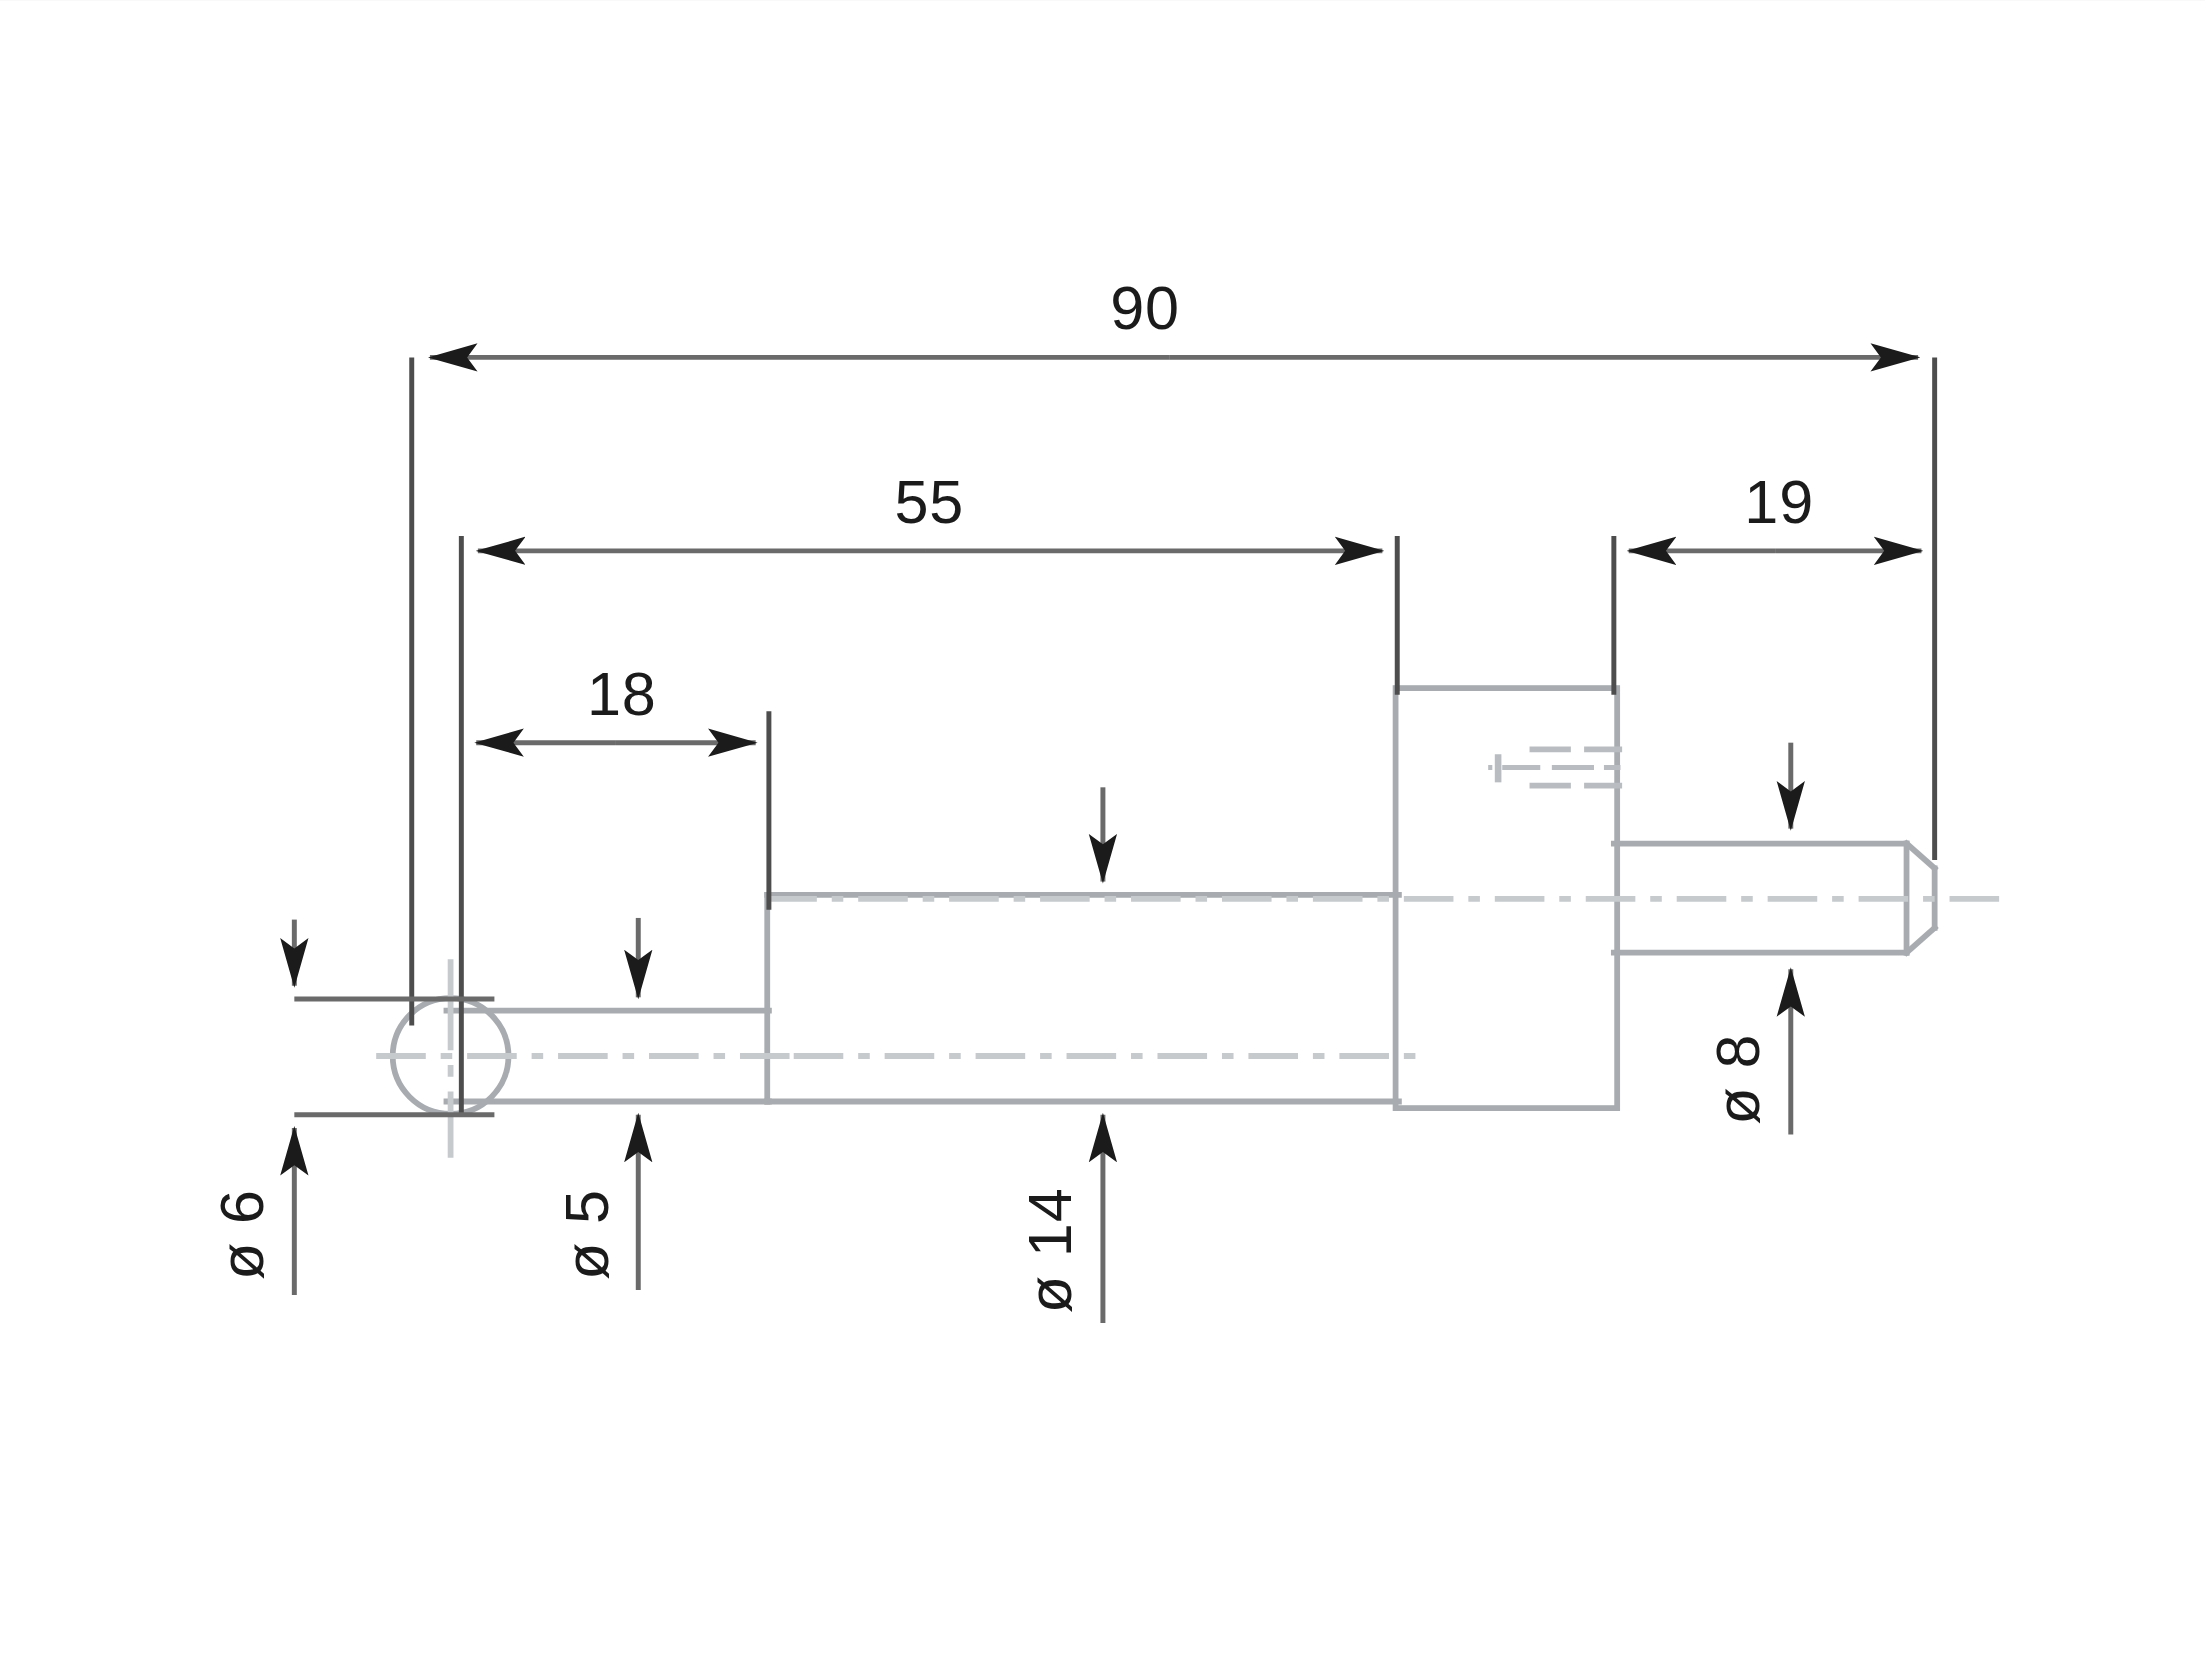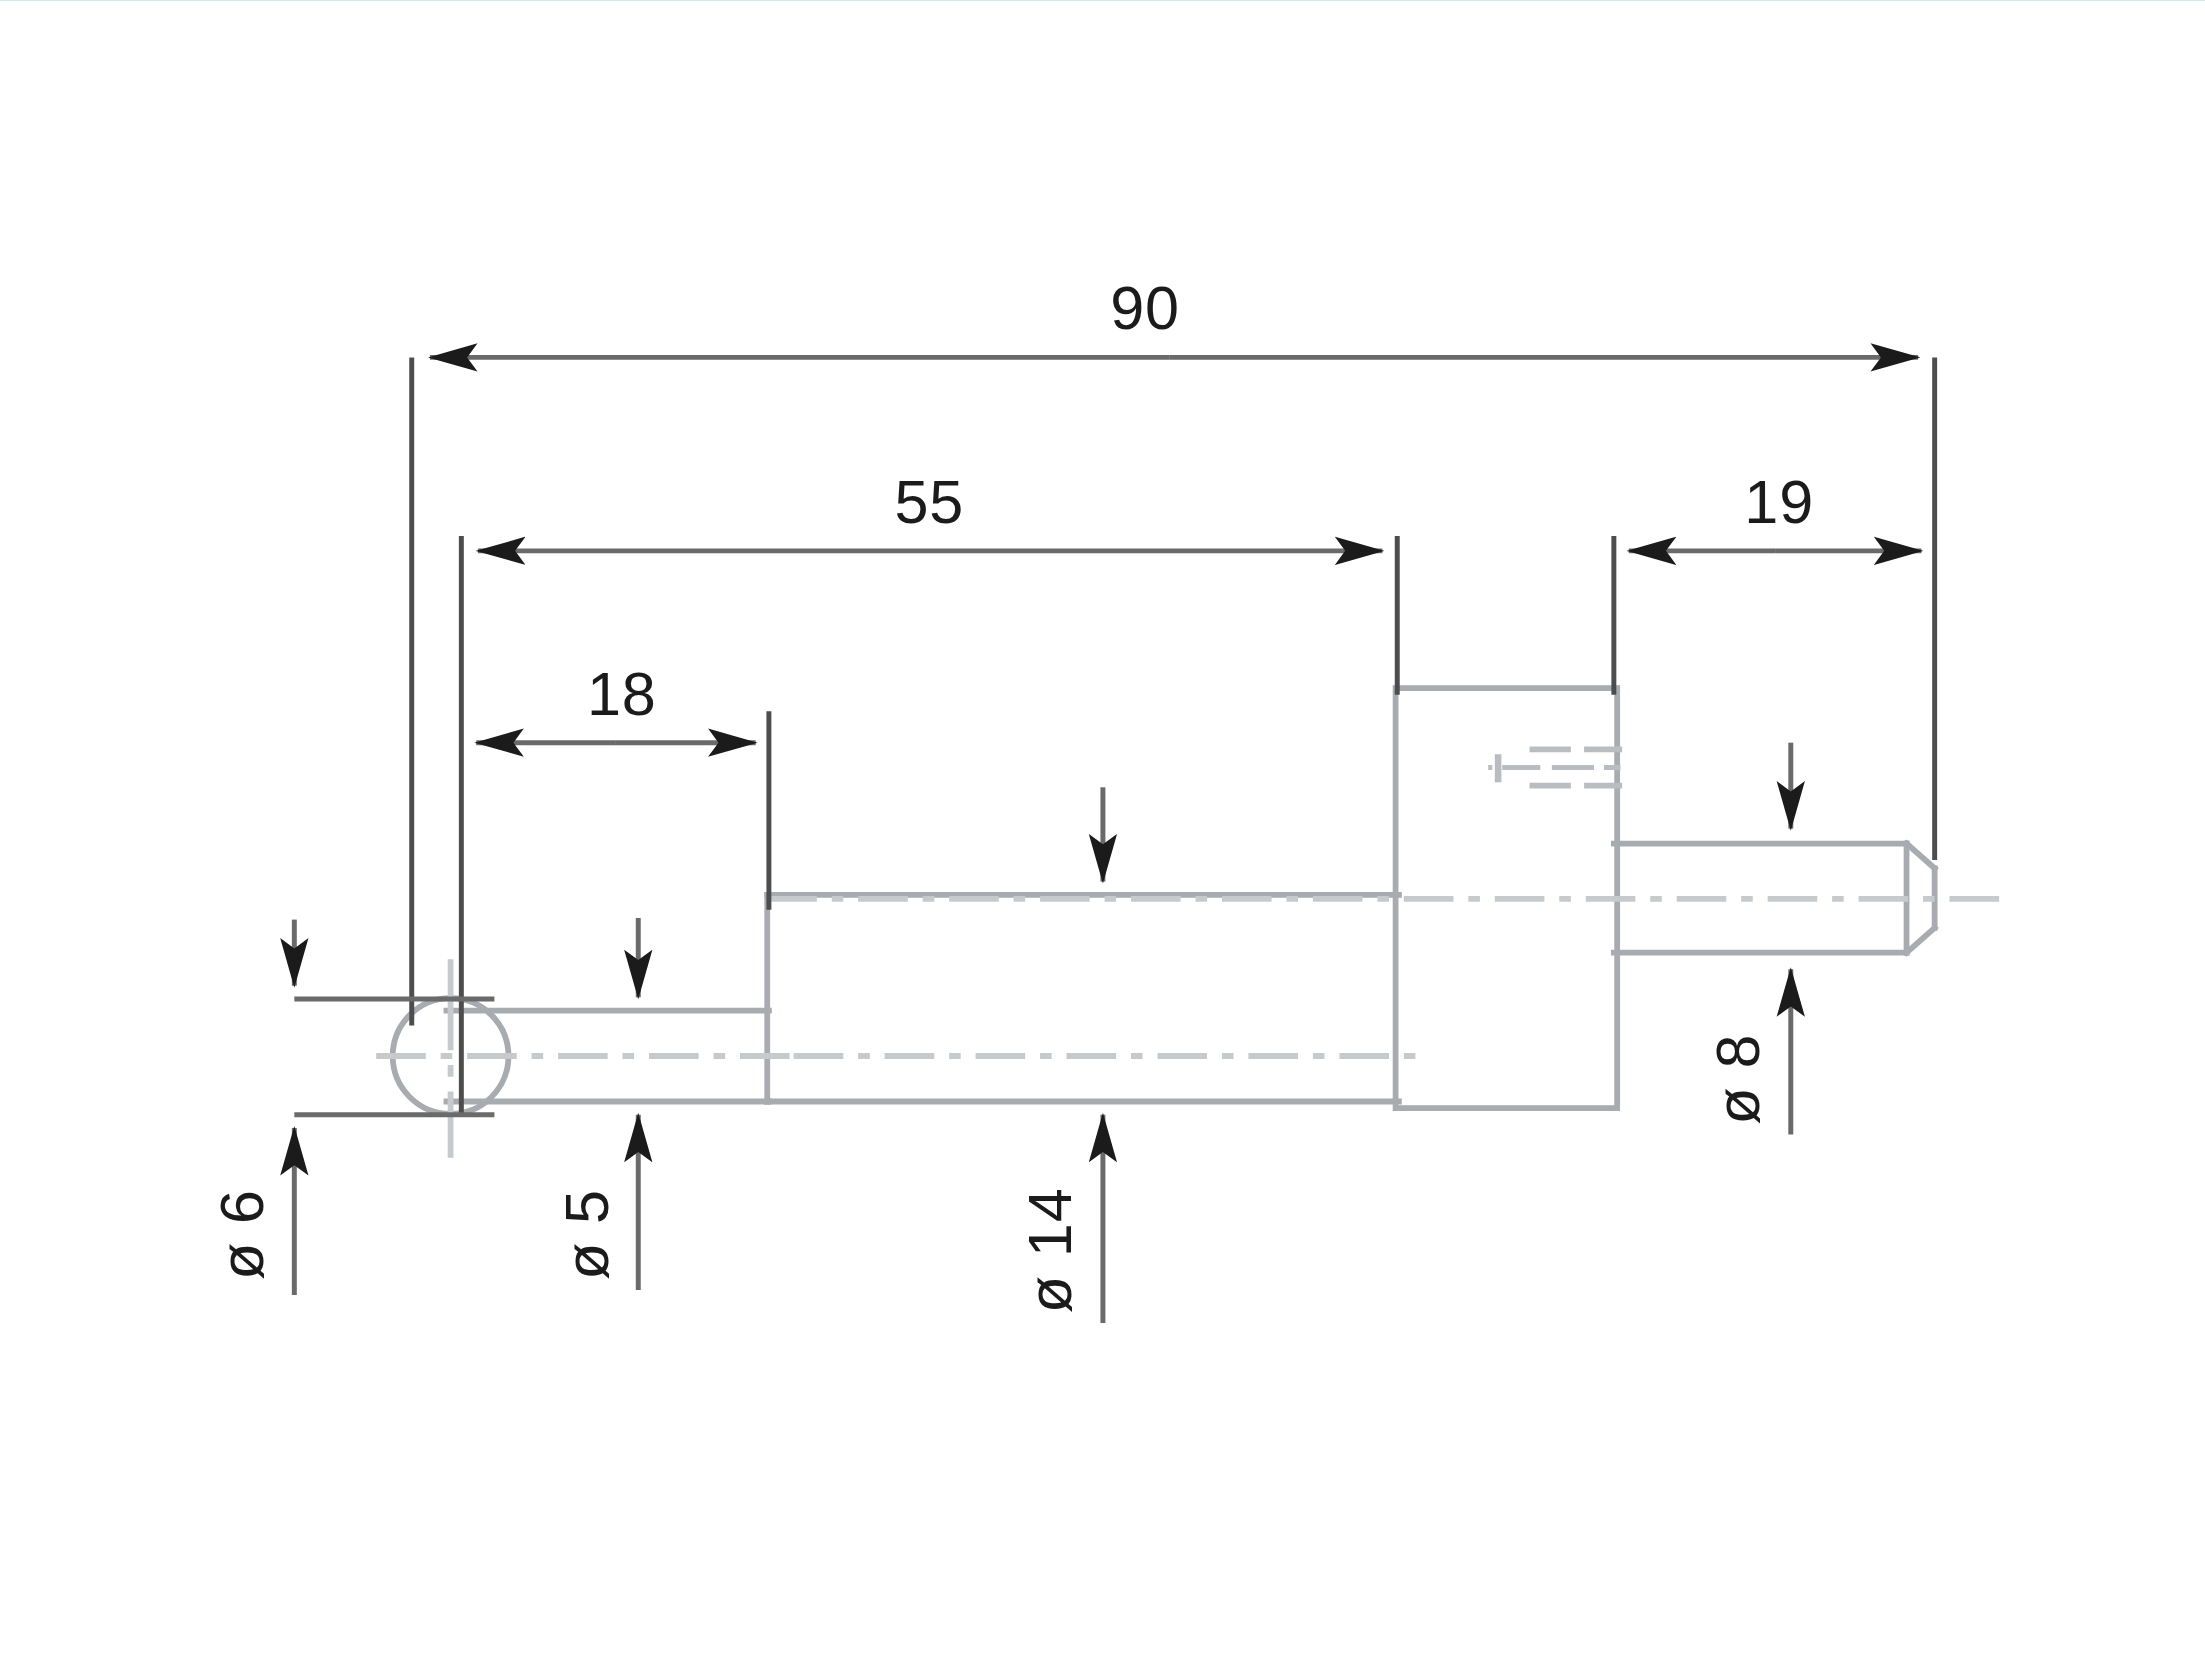--- a/index.html
+++ b/index.html
@@ -1,19 +1,19 @@
 <!DOCTYPE html>
 <html style="font-size:13.2px"><head>
 <meta charset="utf-8">
 <title>Technical Drawing</title>
 <style>
   html,body{margin:0;padding:0;background:#ffffff;}
   body{width:2205px;height:1654px;overflow:hidden;
        font-family:"Liberation Sans","DejaVu Sans",sans-serif;}
-  #stage{position:relative;width:2205px;height:1654px;background:#14b8a6;}
+  #stage{position:relative;width:2205px;height:1654px;background:#e5e5e5;}
   svg#drawing{position:absolute;left:0;top:0;width:2205px;height:1654px;display:block;}
   text.dim{font-family:"Liberation Sans","DejaVu Sans",sans-serif;
            font-size:74px;fill:#1b1b1b;letter-spacing:1px;}
   text.dimv{font-family:"Liberation Sans","DejaVu Sans",sans-serif;
             font-size:74px;fill:#1b1b1b;letter-spacing:1px;}
 </style>
 </head>
 <body>
 
 <div id="stage">

